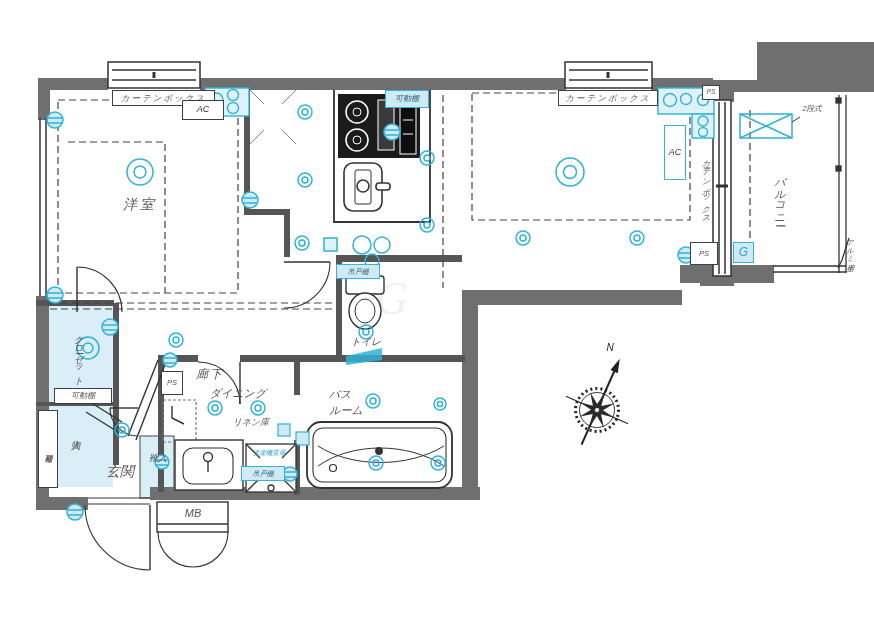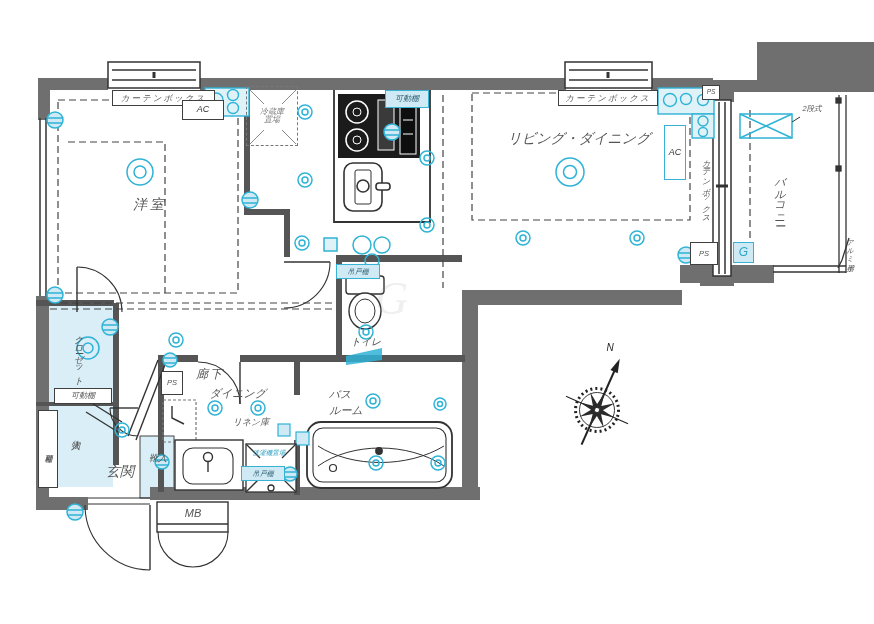--- a/index.html
+++ b/index.html
@@ -343,27 +343,22 @@
   <div class="lbl boxed" style="left:558px;top:90px;width:100px;height:16px;font-size:8.5px;letter-spacing:2px;">カーテンボックス</div>
   <div class="lbl vert" style="left:698px;top:140px;width:14px;height:92px;font-size:8px;">カーテンボックス</div>
 
   <div class="lbl boxed" style="left:182px;top:100px;width:42px;height:20px;font-size:9px;color:#333;">AC</div>
   <div class="lbl" style="left:664px;top:125px;width:22px;height:55px;font-size:9px;color:#333;border:1.5px solid #35b2d4;box-sizing:border-box;align-items:flex-start;padding-top:22px;background:#fff;">AC</div>
 
   <div class="lbl cyanbox" style="left:385px;top:90px;width:44px;height:18px;font-size:8px;">可動棚</div>
   <div class="lbl boxed" style="left:54px;top:388px;width:58px;height:16px;font-size:8px;">可動棚</div>
   <div class="lbl boxed vert" style="left:38px;top:410px;width:20px;height:78px;font-size:7.5px;">可動棚</div>
 
-  <div class="lbl dashedbox" style="left:246px;top:86px;width:52px;height:60px;font-size:8px;flex-direction:column;">
-    <span>冷蔵庫</span>
-    <span>置場</span>
-  </div>
-
-  <div class="lbl" style="left:118px;top:194px;width:64px;height:20px;font-size:14px;letter-spacing:3px;">洋室</div>
-  <div class="lbl" style="left:505px;top:128px;width:148px;height:20px;font-size:14px;">リビング・ダイニング</div>
+
+  <div class="lbl" style="left:108px;top:194px;width:64px;height:20px;font-size:14px;letter-spacing:3px;">洋室</div>
   <div class="lbl vert" style="left:768px;top:152px;width:22px;height:86px;font-size:11px;">バルコニー</div>
   <div class="lbl" style="left:186px;top:330px;width:48px;height:16px;font-size:12px;letter-spacing:2px;margin-top:36px;">廊下</div>
   <div class="lbl" style="left:196px;top:386px;width:84px;height:15px;font-size:11px;">ダイニング</div>
   <div class="lbl" style="left:320px;top:388px;width:40px;height:14px;font-size:11px;">バス</div>
   <div class="lbl" style="left:322px;top:404px;width:48px;height:14px;font-size:11px;">ルーム</div>
   <div class="lbl" style="left:346px;top:336px;width:40px;height:13px;font-size:10px;text-align:right;">トイレ</div>
   <div class="lbl" style="left:100px;top:464px;width:40px;height:14px;font-size:14px;">玄関</div>
   <div class="lbl" style="left:144px;top:453px;width:28px;height:12px;font-size:9px;">靴入</div>
   <div class="lbl vert" style="left:66px;top:416px;width:18px;height:34px;font-size:9px;">物入</div>
   <div class="lbl vert" style="left:69px;top:313px;width:18px;height:84px;font-size:9px;">クローゼット</div>

